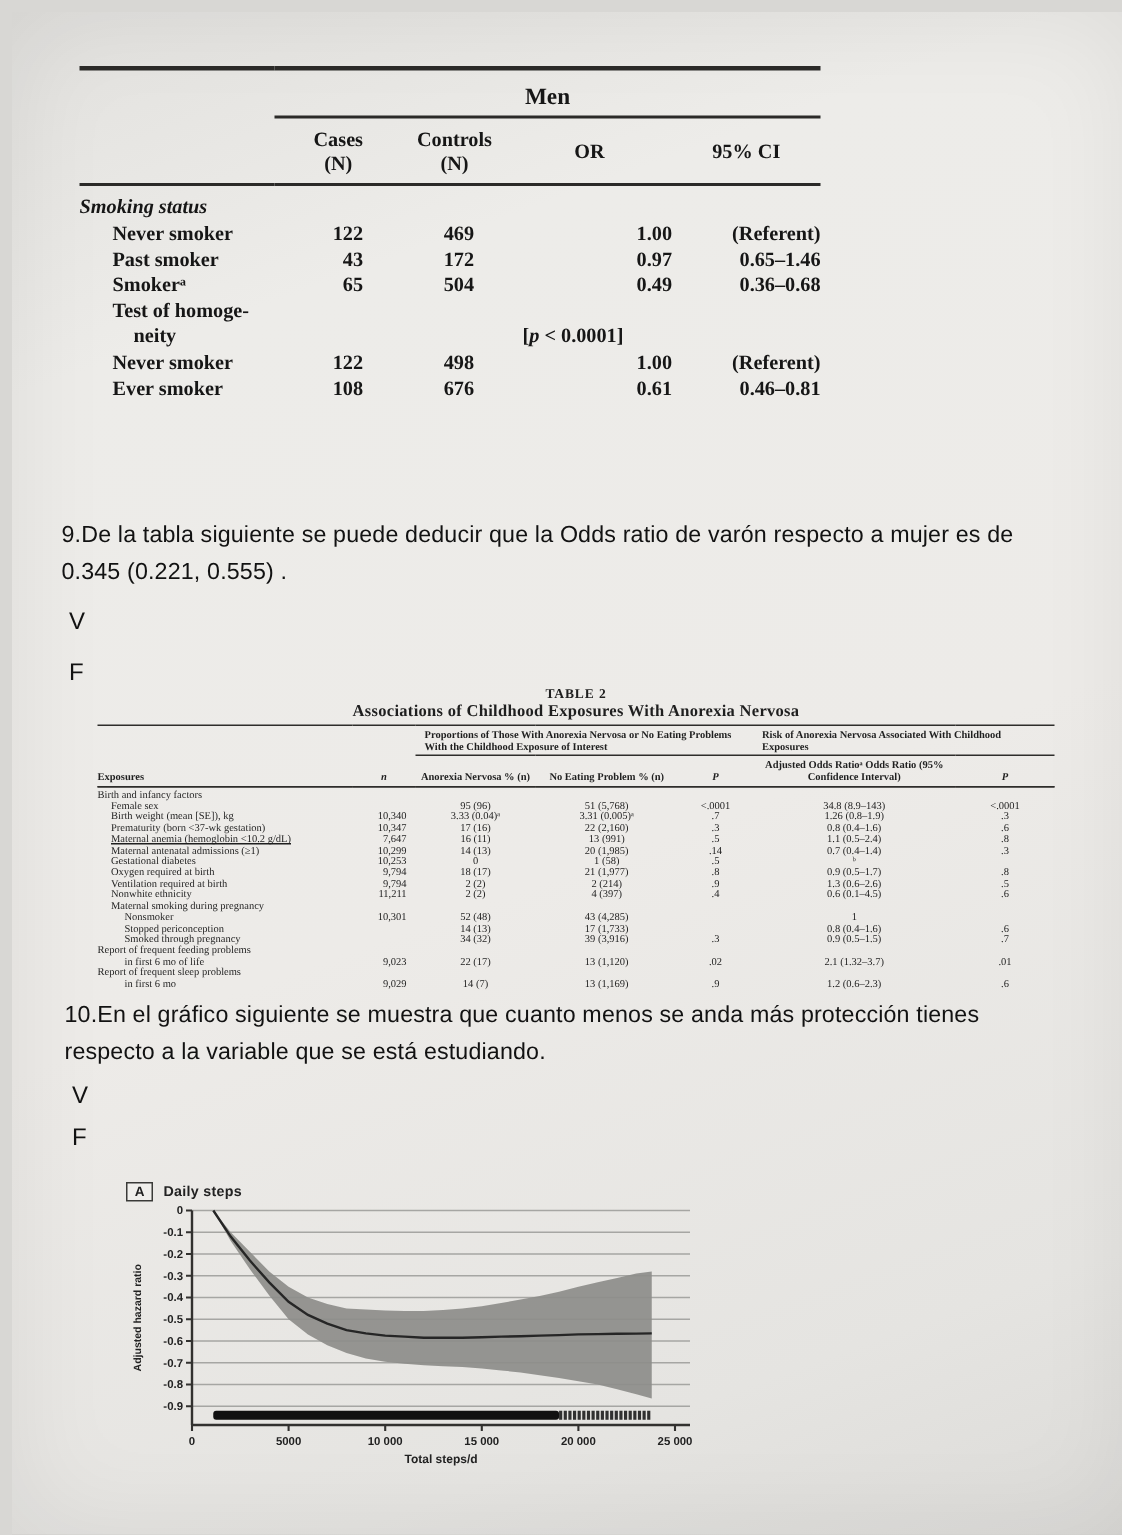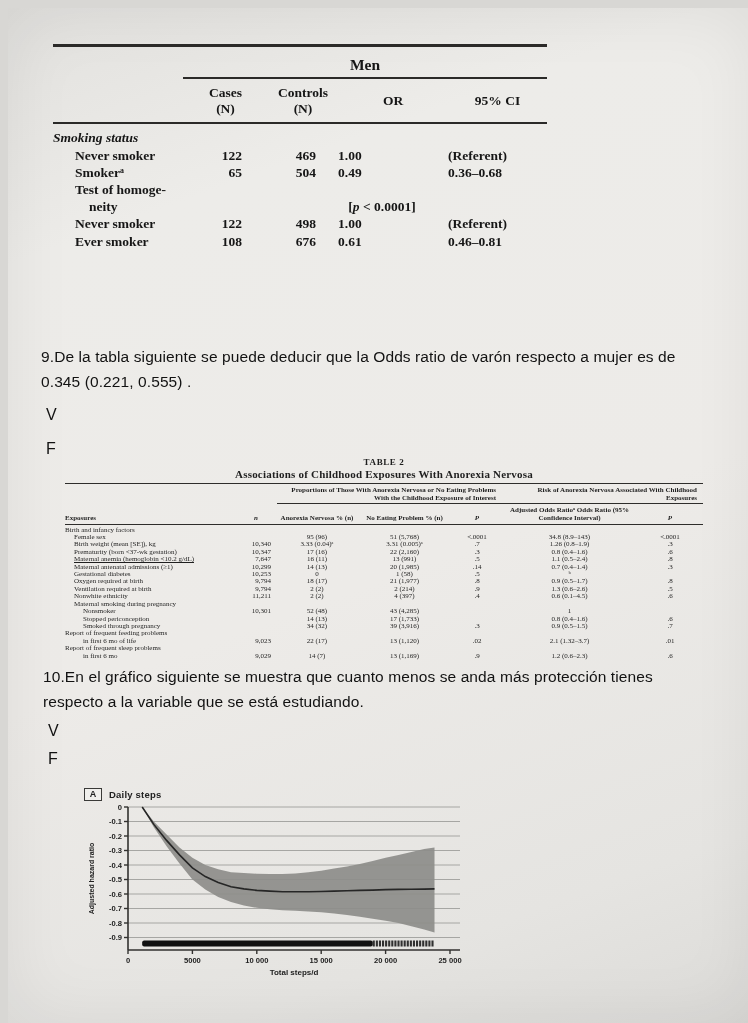--- a/index.html
+++ b/index.html
@@ -21,40 +21,40 @@
   table.t1{border-top:3px solid #2b2a28;}
   .t1 td{padding:0;vertical-align:top;}
   .t1 .men-cell{text-align:center;font-size:15.5px;padding:9px 0 3px 0;border-bottom:2.4px solid #2b2a28;}
   .t1 .hdr{ text-align:center;padding:6px 0 5px 0;line-height:1.18;border-bottom:2.4px solid #2b2a28;}
   .t1 .hdr-spacer{border-bottom:2.4px solid #2b2a28;}
   .t1 .t1-section{font-style:italic;padding:6px 0 1px 0;}
   .t1 td.lbl{padding-left:22px;line-height:1.27;}
   .t1 td.num{text-align:right;line-height:1.27;}
   .t1 td.num.cases{padding-right:26px;}
   .t1 td.num.controls{padding-right:22px;}
-  .t1 td.orc,.t1 td.cic{text-align:left;line-height:1.27;}
+  .t1 td.orc,.t1 td.cic{text-align:right;line-height:1.27;}
   .t1 .pval-cell{text-align:center;vertical-align:bottom;padding-left:34px;line-height:1.27;}
   .t1 .pvar{font-style:italic;}
   .t1 .l2{padding-left:14px;}
 
   
   .q{position:absolute;font-family:"Liberation Sans",sans-serif;color:#121212;
      font-size:15.5px;line-height:1.62;letter-spacing:0.1px;}
   .vf{position:absolute;font-family:"Liberation Sans",sans-serif;color:#121212;
      font-size:16px;cursor:pointer;}
 
   
   .t2-wrap{position:absolute;left:57px;top:450px;width:638px;color:#1f1f1f;}
   .t2-title{text-align:center;font-weight:700;font-size:9px;letter-spacing:0.6px;line-height:1.1;}
   .t2-subtitle{text-align:center;font-weight:700;font-size:11px;line-height:1.25;letter-spacing:0.2px;}
   table.t2{width:100%;border-collapse:collapse;font-size:7px;line-height:7.4px;
     font-family:"Liberation Serif",serif;margin-top:1px;border-top:1.4px solid #2e2d2b;}
   .t2 td,.t2 th{padding:0;vertical-align:bottom;font-weight:400;}
   .t2 th{font-weight:700;}
-  .t2 .grp{text-align:right;padding:2px 6px 1px 6px;border-bottom:1px solid #2e2d2b;line-height:8px;}
+  .t2 .grp{text-align:left;padding:2px 6px 1px 6px;border-bottom:1px solid #2e2d2b;line-height:8px;}
   .t2 .sub{ text-align:center;padding:2px 0 2px 0;border-bottom:1.2px solid #2e2d2b;line-height:8px;}
   .t2 .sub.expo{text-align:left;}
   .t2 .ital{font-style:italic;}
   .t2 td.c{text-align:center;}
   .t2 td.r{text-align:right;padding-right:6px;}
   .t2 td.lab div{white-space:nowrap;}
   .t2 tbody tr:first-child td{padding-top:2px;}
 
   
   .chart-wrap{position:absolute;left:76px;top:779px;width:432px;}
@@ -106,20 +106,27 @@
       <tbody id="t1-body">
           <tr>
             <td class="t1-section" colspan="5">Smoking status</td>
           </tr>
           <tr>
             <td class="lbl">Never smoker</td>
             <td class="num cases">122</td>
             <td class="num controls">469</td>
             <td class="orc">1.00</td>
             <td class="cic">(Referent)</td>
+          </tr>
+          <tr>
+            <td class="lbl">Past smoker</td>
+            <td class="num cases">43</td>
+            <td class="num controls">172</td>
+            <td class="orc">0.97</td>
+            <td class="cic">0.65–1.46</td>
           </tr>
           <tr>
             <td class="lbl">Smokerᵃ</td>
             <td class="num cases">65</td>
             <td class="num controls">504</td>
             <td class="orc">0.49</td>
             <td class="cic">0.36–0.68</td>
           </tr>
           <tr>
             <td class="lbl">

